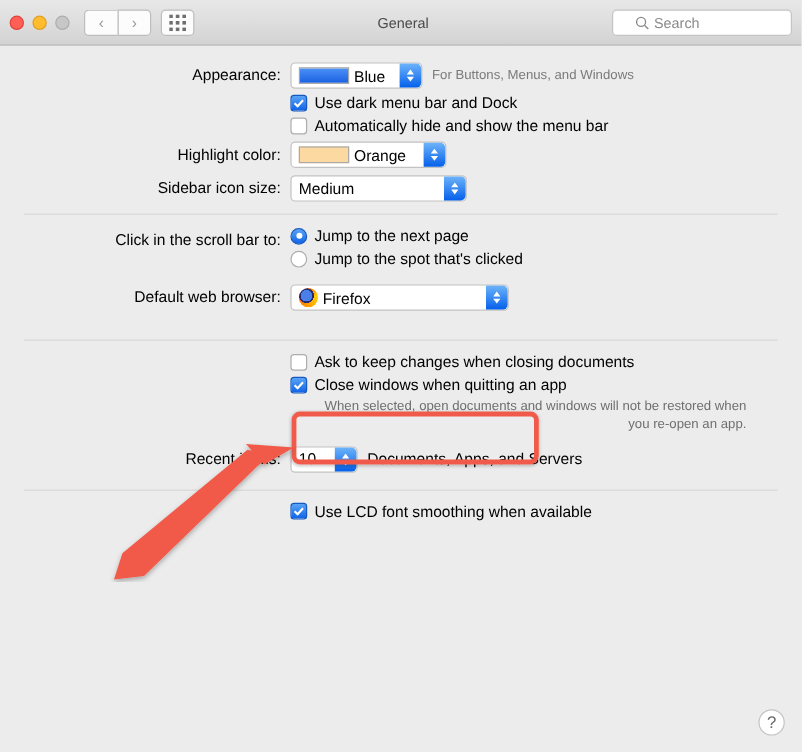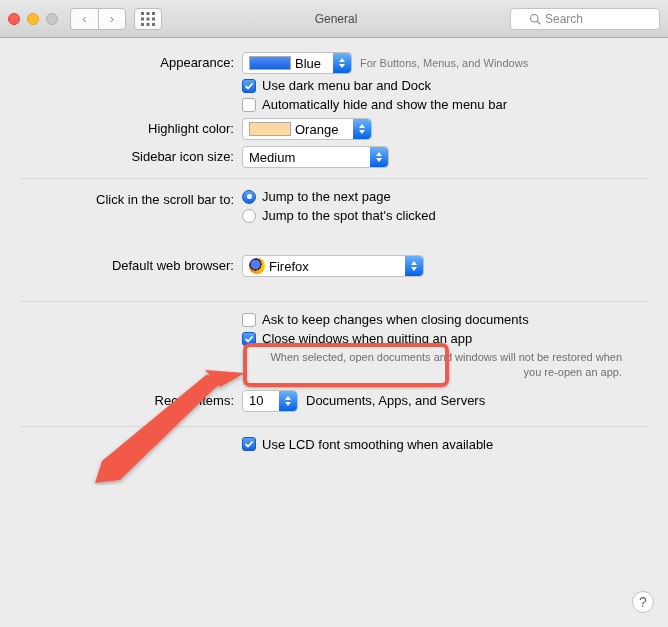--- a/index.html
+++ b/index.html
@@ -186,21 +186,21 @@
         <span class="rb on"></span>
         <span>Jump to the next page</span>
       </label>
       <label class="radio">
         <span class="rb"></span>
         <span>Jump to the spot that's clicked</span>
       </label>
     </div>
   </div>
 
-  <div class="row" style="margin-top:32px">
+  <div class="row" style="margin-top:14px">
     <div class="label">Default web browser:</div>
     <div class="ctrls">
       <div class="select" style="width:182px">
         <span class="ff-icon"></span>
         <span>Firefox</span>
         <span class="caps"></span>
       </div>
     </div>
   </div>
 

